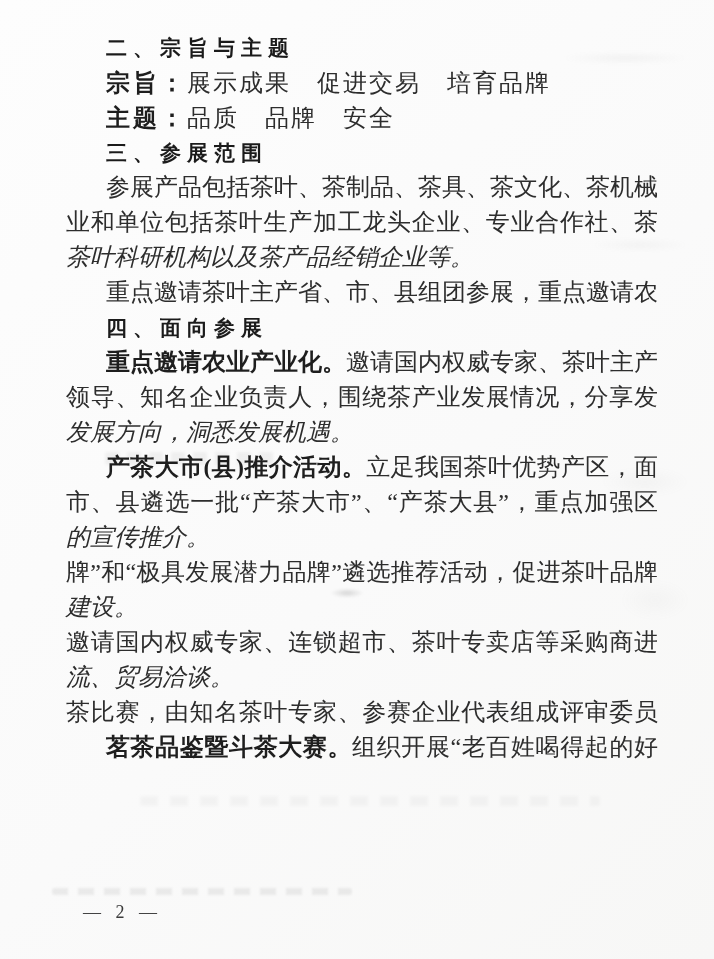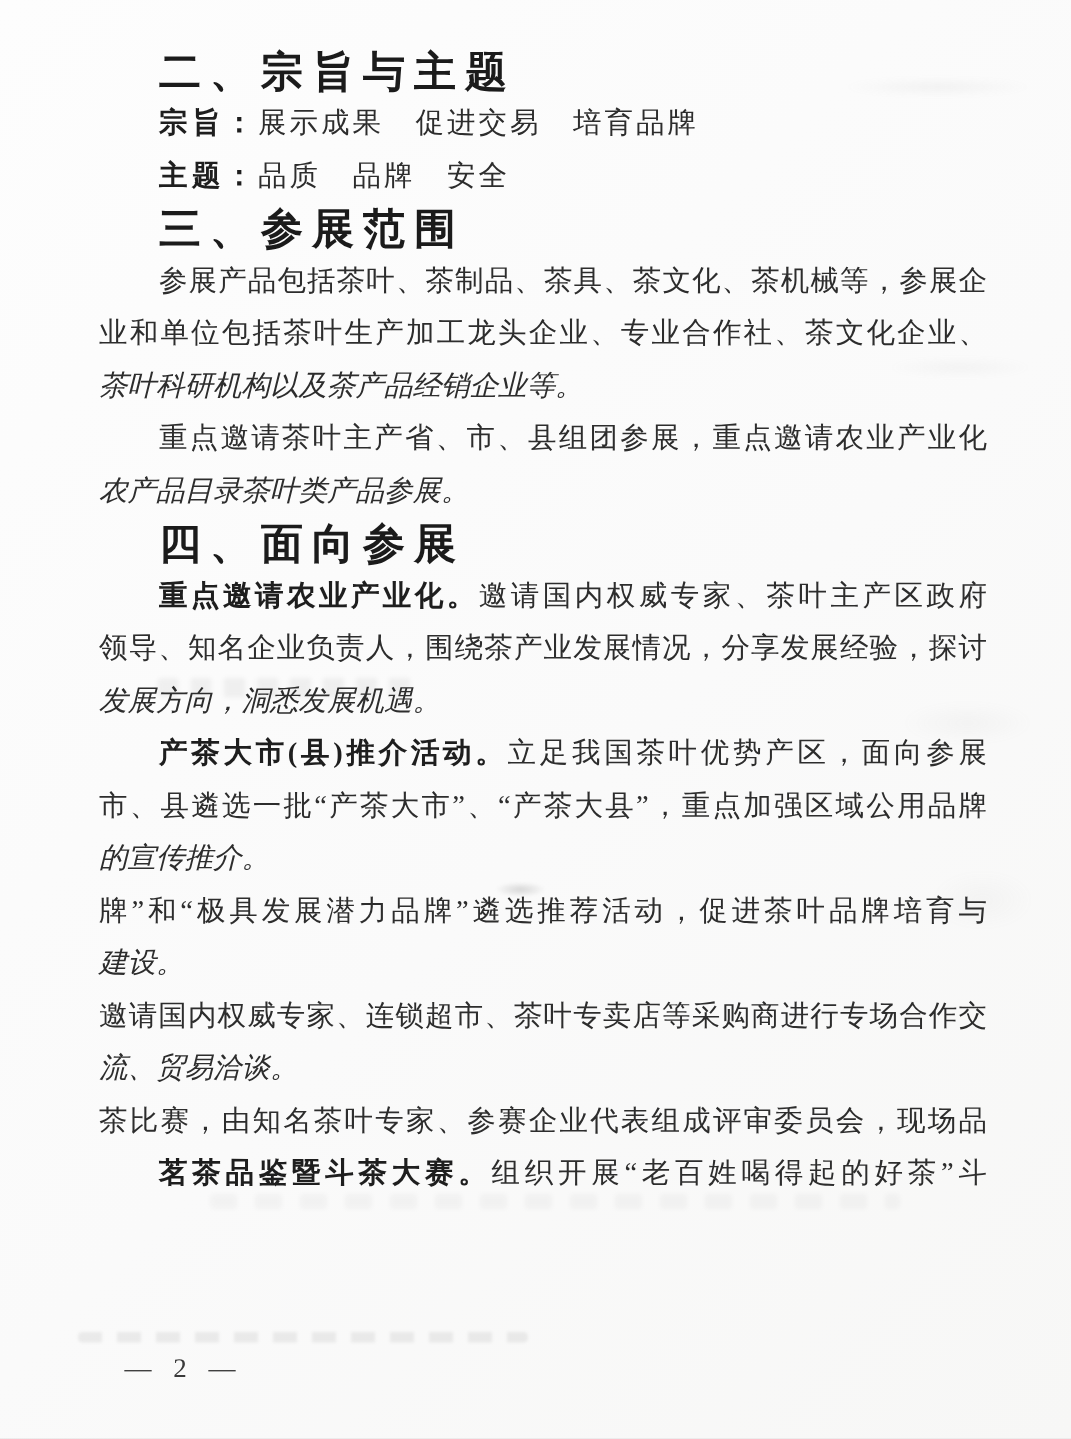--- a/index.html
+++ b/index.html
@@ -9,38 +9,38 @@
     background:linear-gradient(135deg,#fdfdfd 0%,#fafafa 55%,#f7f7f6 100%);
     font-family:"Liberation Serif","DejaVu Serif",serif;
     color:#2d2d2d;
     overflow:hidden;
     margin:0 auto;
   }
   .content{
     position:absolute;left:66px;top:30px;width:592px;
   }
   .line{
-    height:35px;line-height:35px;font-size:19px;
+    height:35px;line-height:35px;font-size:24px;
     white-space:nowrap;
     letter-spacing:0.5px;
   }
   
   .j{
     white-space:normal;
     text-align:justify;
     text-align-last:justify;
     text-justify:inter-character;
     overflow:hidden;
     letter-spacing:0;
   }
   .indent{padding-left:40px;}
   .heading{
     font-family:"Liberation Sans","DejaVu Sans",sans-serif;
     font-weight:bold;
-    font-size:28px;
+    font-size:21px;
     letter-spacing:6px;
     color:#1b1b1b;
     padding-left:40px;
   }
   .lead{
     font-family:"Liberation Serif","DejaVu Serif",serif;
     font-weight:bold;
     color:#1e1e1e;
   }
   .labeled .lead{
@@ -103,23 +103,20 @@
     <div class="line j">
       <span>业和单位包括茶叶生产加工龙头企业、专业合作社、茶文化企业、</span>
     </div>
     <div class="line last">
       <span>茶叶科研机构以及茶产品经销企业等。</span>
     </div>
 
     <div class="line j indent">
       <span>重点邀请茶叶主产省、市、县组团参展，重点邀请农业产业化</span>
     </div>
-    <div class="line last">
-      <span>农产品目录茶叶类产品参展。</span>
-    </div>
 
     <div class="line heading">
       <span>四、面向参展</span>
     </div>
 
     <div class="line j indent">
       <span class="lead">重点邀请农业产业化。</span><span>邀请国内权威专家、茶叶主产区政府</span>
     </div>
     <div class="line j">
       <span>领导、知名企业负责人，围绕茶产业发展情况，分享发展经验，探讨</span>

